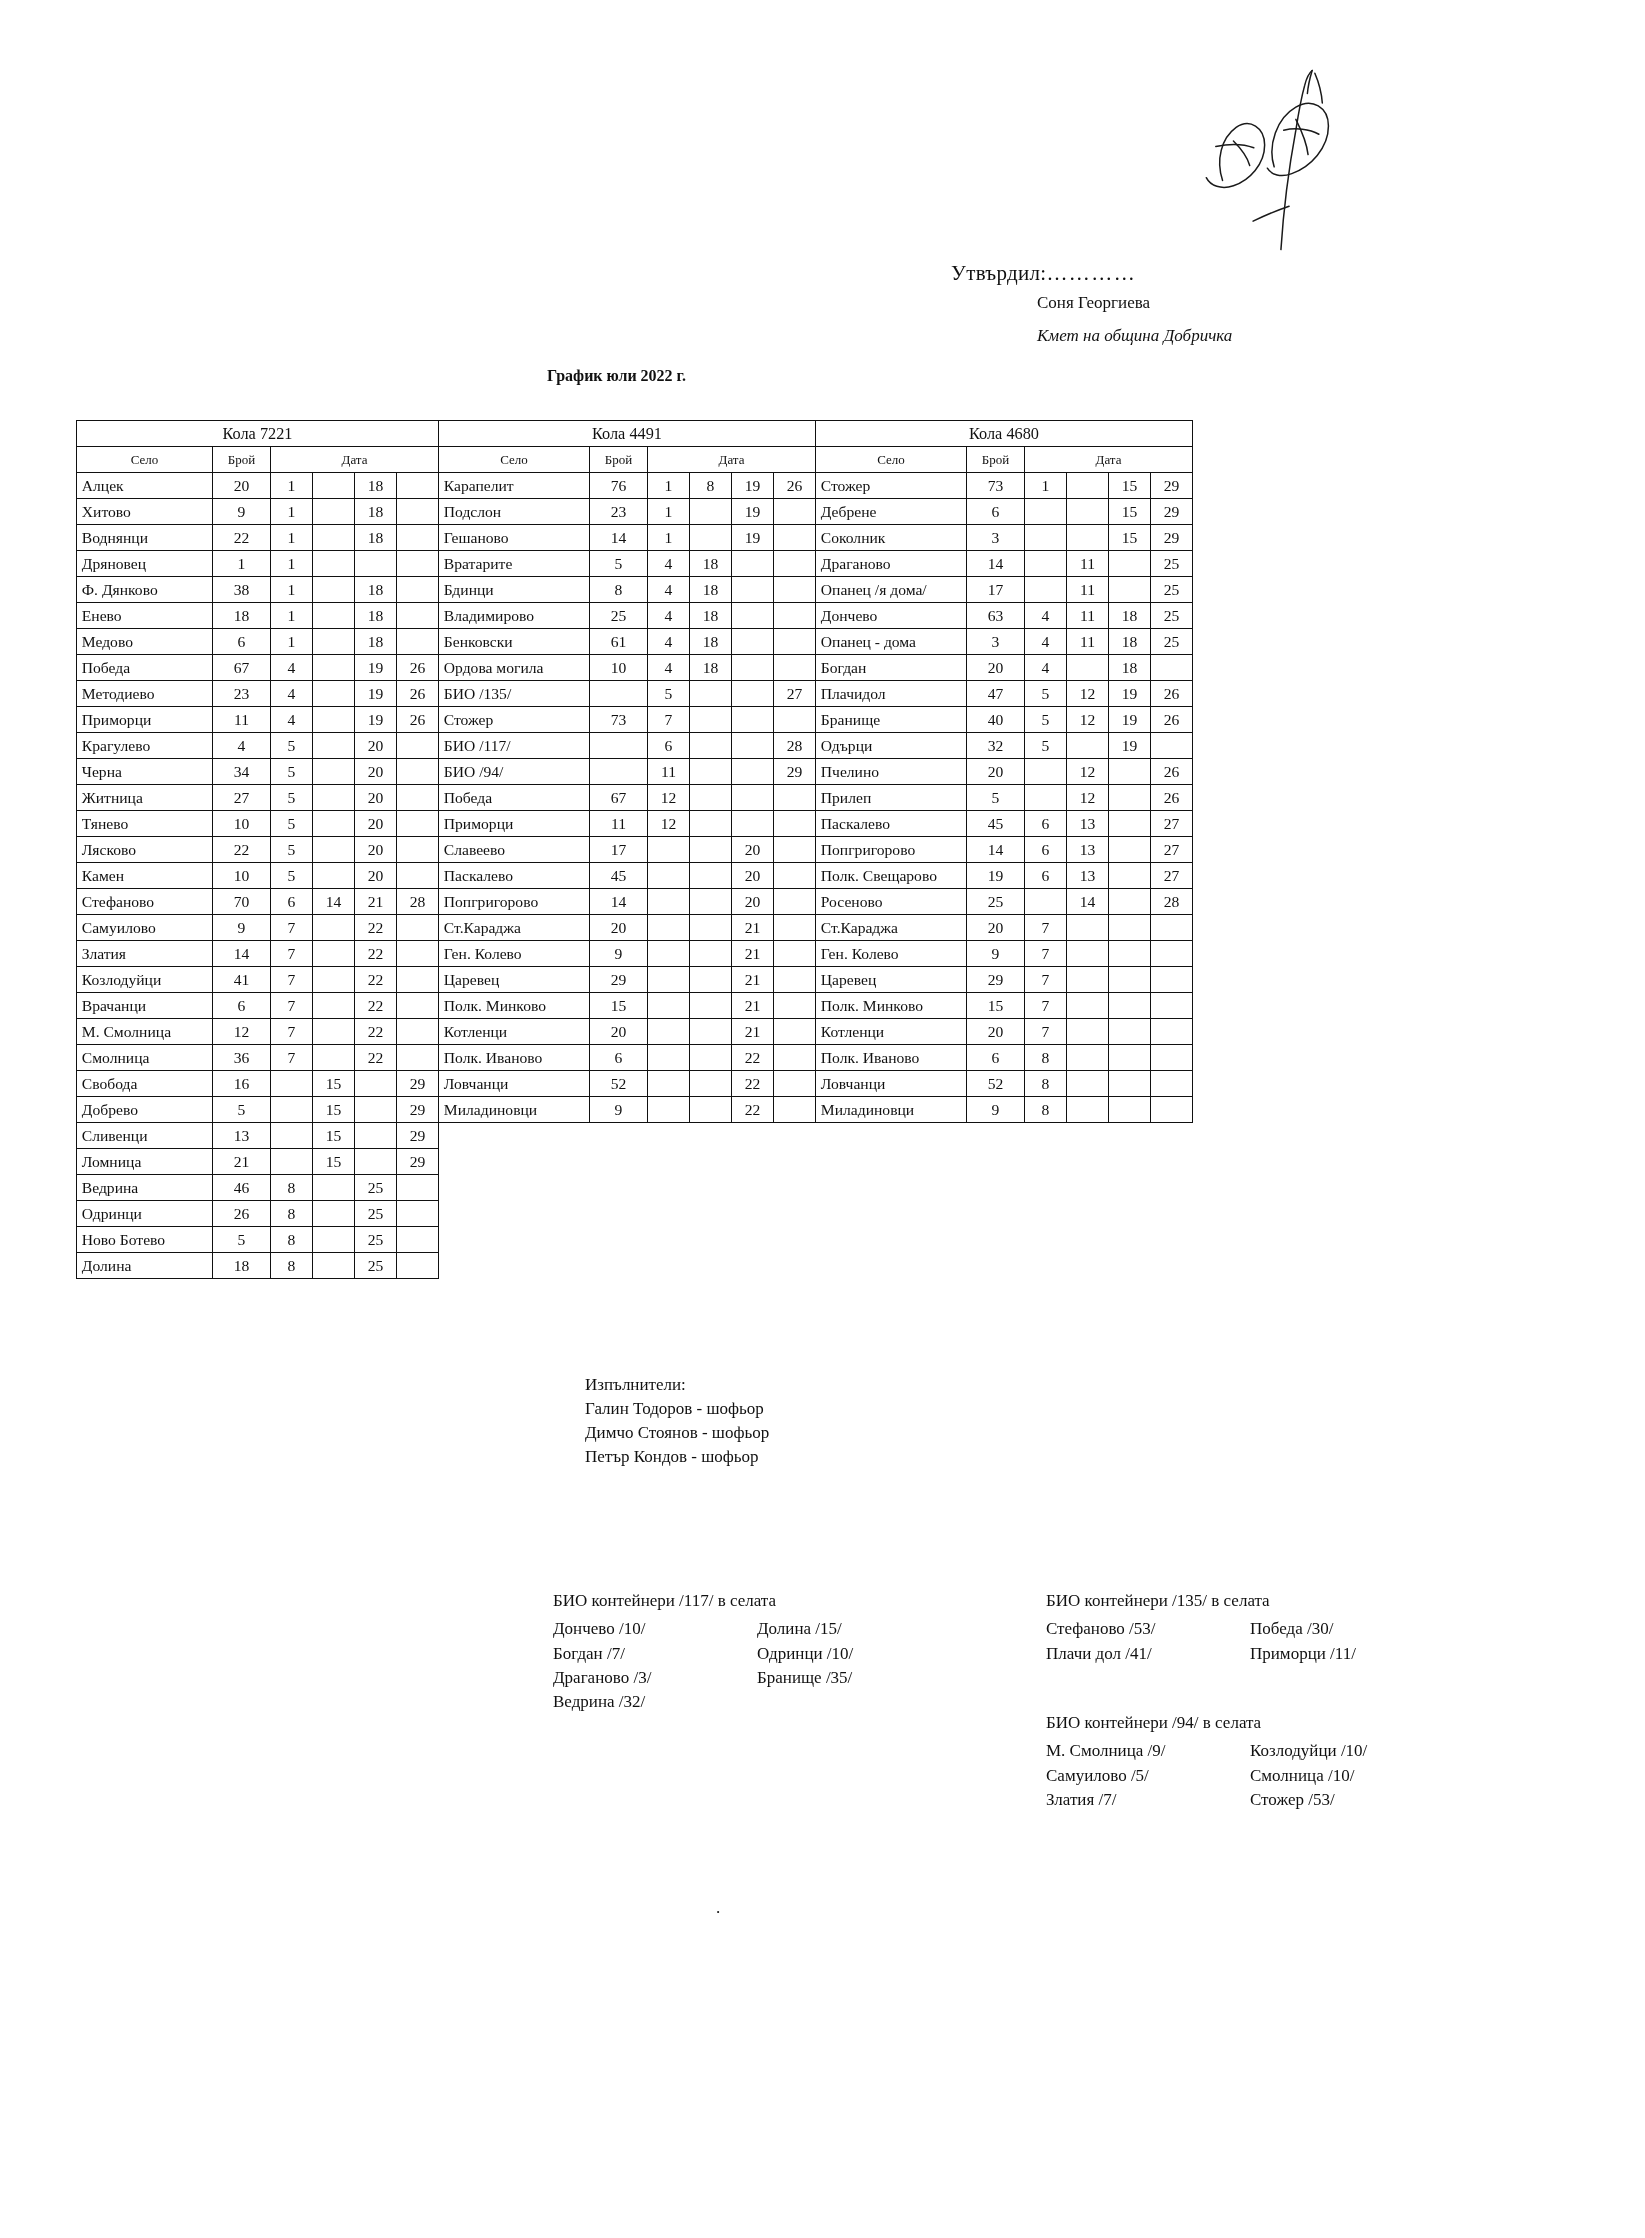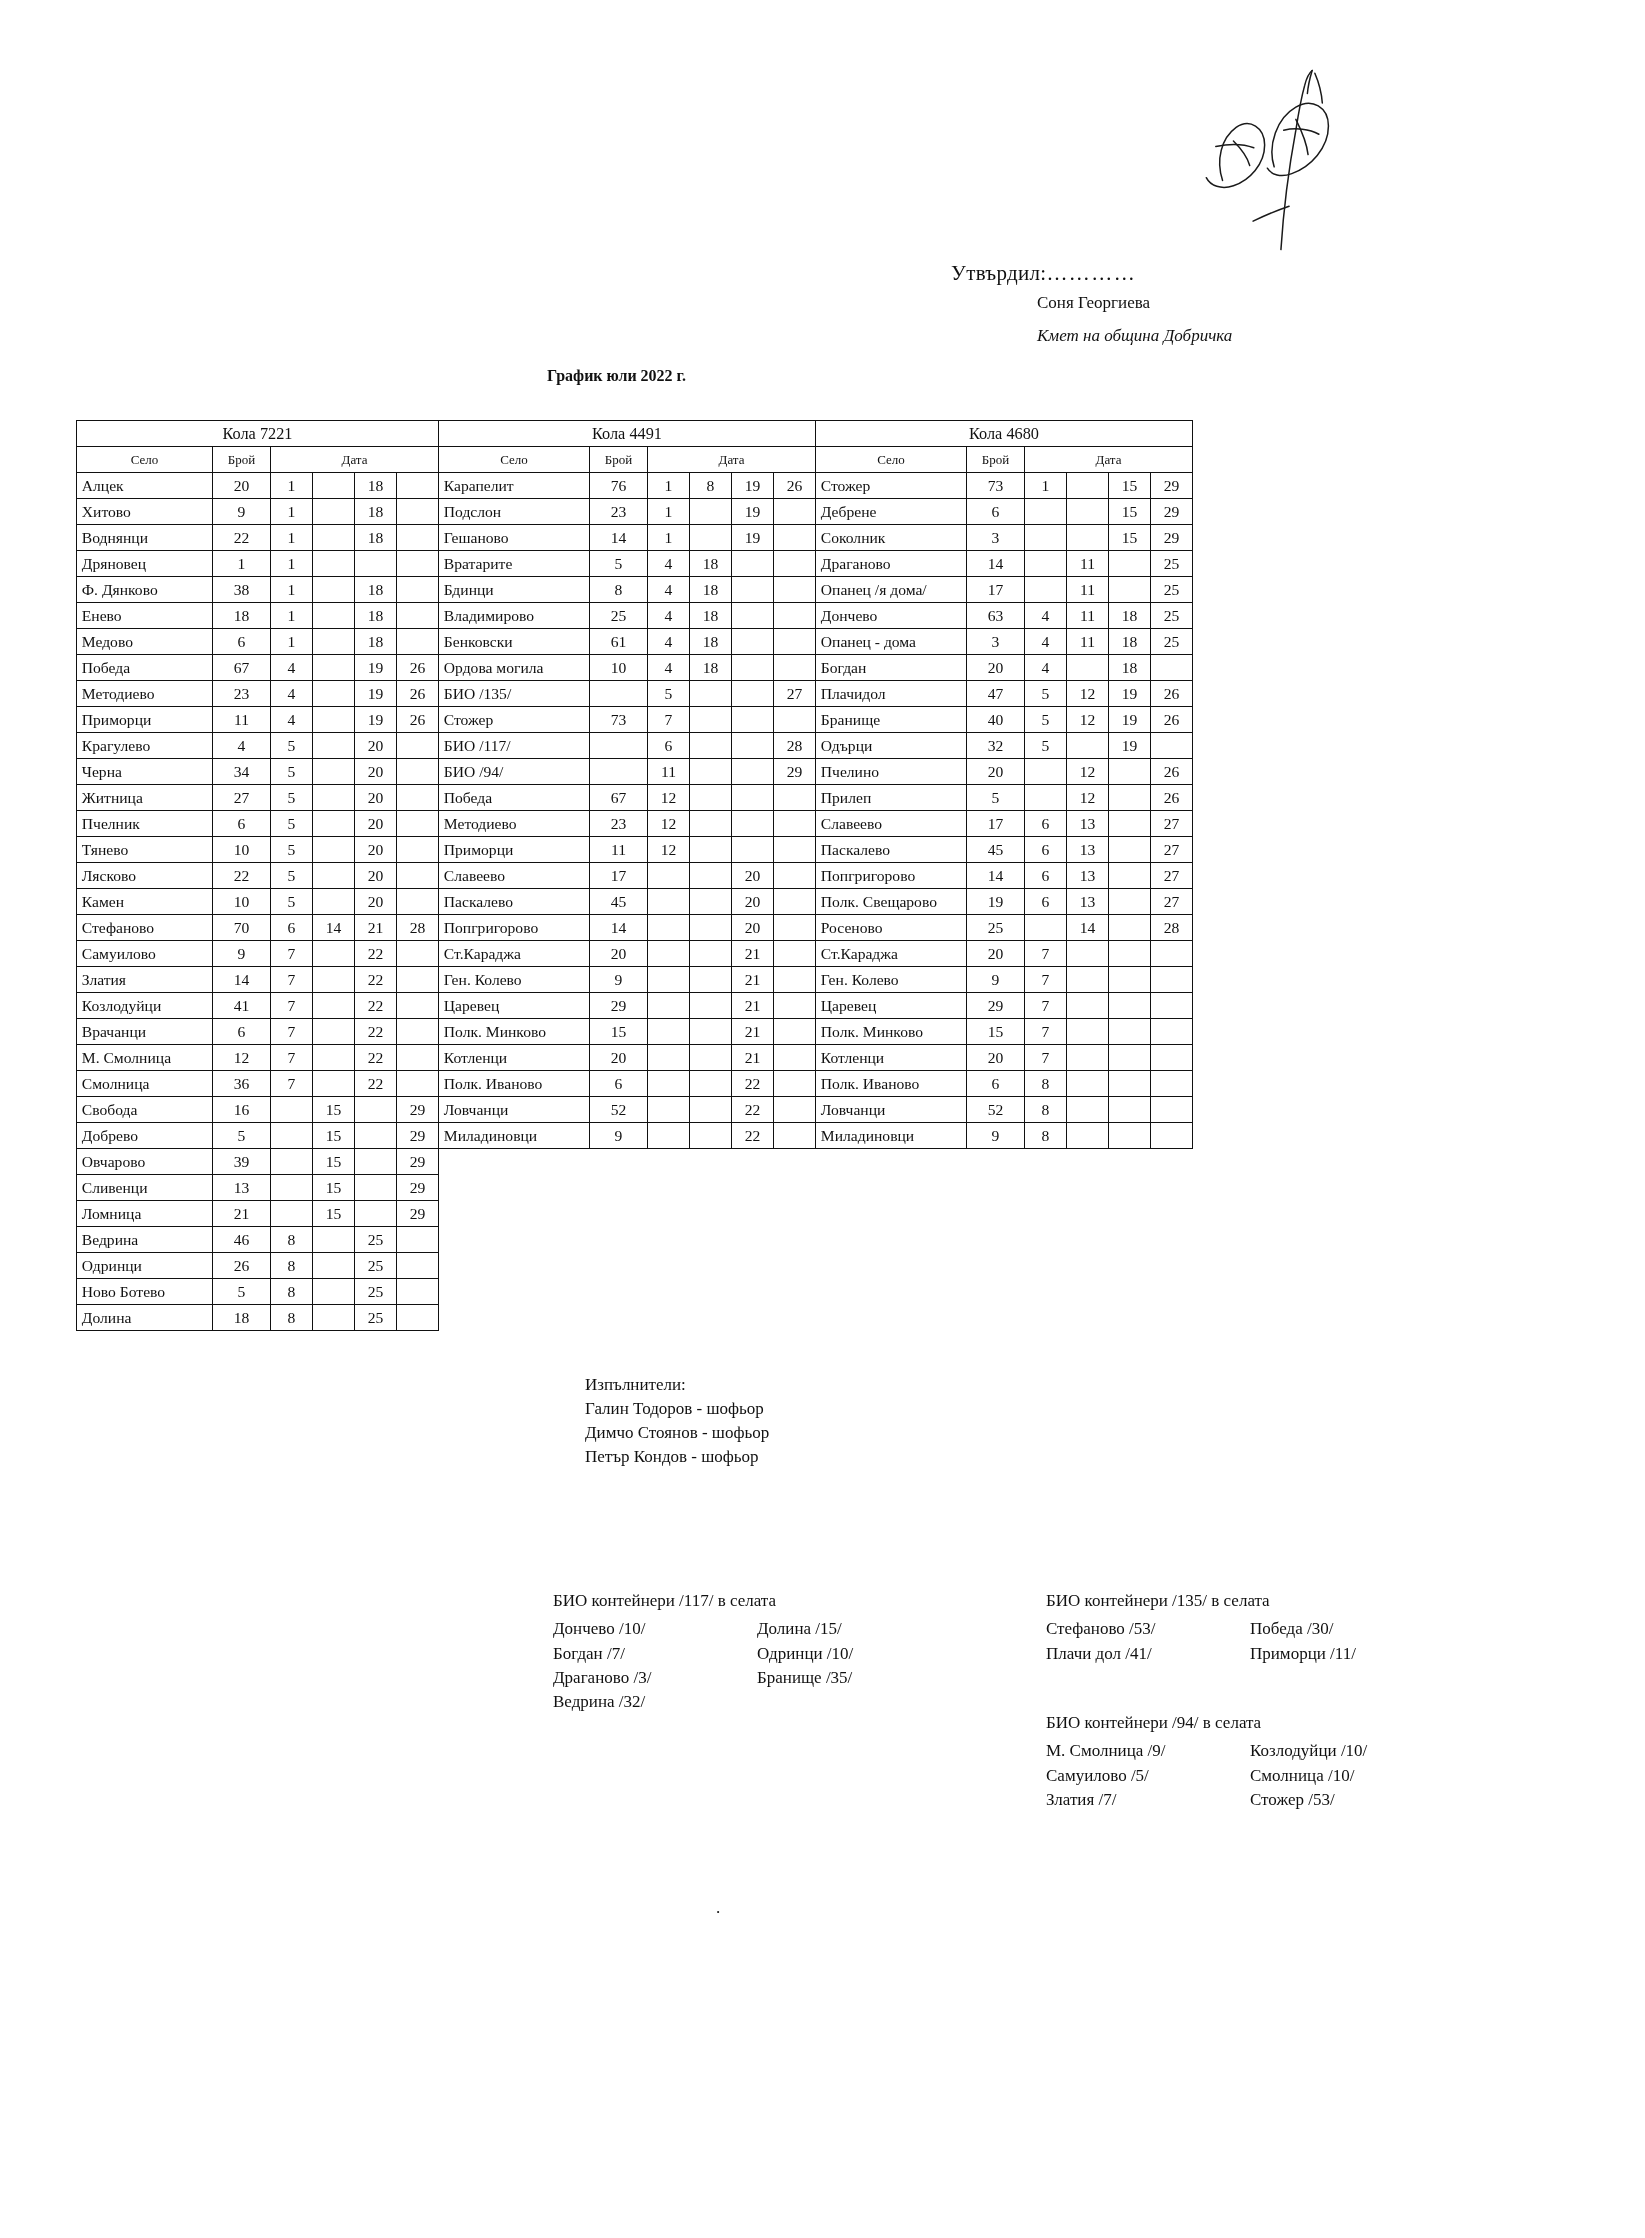--- a/index.html
+++ b/index.html
@@ -439,40 +439,20 @@
             <td></td>
             <td></td>
             <td class="name">Прилеп</td>
             <td>5</td>
             <td></td>
             <td>12</td>
             <td></td>
             <td>26</td>
           </tr>
           <tr>
-            <td class="name">Пчелник</td>
-            <td>6</td>
-            <td>5</td>
-            <td></td>
-            <td>20</td>
-            <td></td>
-            <td class="name">Методиево</td>
-            <td>23</td>
-            <td>12</td>
-            <td></td>
-            <td></td>
-            <td></td>
-            <td class="name">Славеево</td>
-            <td>17</td>
-            <td>6</td>
-            <td>13</td>
-            <td></td>
-            <td>27</td>
-          </tr>
-          <tr>
             <td class="name">Тяневo</td>
             <td>10</td>
             <td>5</td>
             <td></td>
             <td>20</td>
             <td></td>
             <td class="name">Приморци</td>
             <td>11</td>
             <td>12</td>
             <td></td>
@@ -697,40 +677,20 @@
             <td></td>
             <td></td>
             <td>22</td>
             <td></td>
             <td class="name">Миладиновци</td>
             <td>9</td>
             <td>8</td>
             <td></td>
             <td></td>
             <td></td>
-          </tr>
-          <tr>
-            <td class="name">Овчарово</td>
-            <td>39</td>
-            <td></td>
-            <td>15</td>
-            <td></td>
-            <td>29</td>
-            <td class="nb"></td>
-            <td class="nb"></td>
-            <td class="nb"></td>
-            <td class="nb"></td>
-            <td class="nb"></td>
-            <td class="nb"></td>
-            <td class="nb"></td>
-            <td class="nb"></td>
-            <td class="nb"></td>
-            <td class="nb"></td>
-            <td class="nb"></td>
-            <td class="nb"></td>
           </tr>
           <tr>
             <td class="name">Сливенци</td>
             <td>13</td>
             <td></td>
             <td>15</td>
             <td></td>
             <td>29</td>
             <td class="nb"></td>
             <td class="nb"></td>

